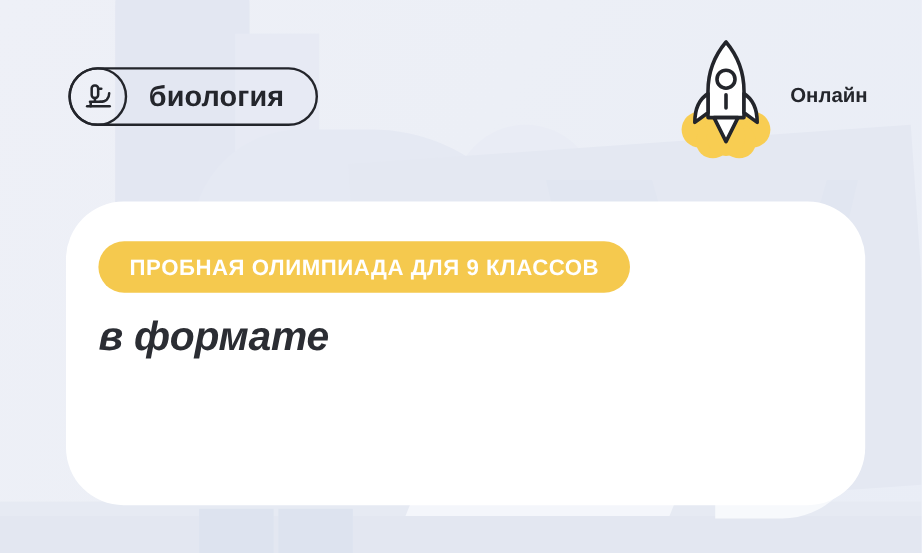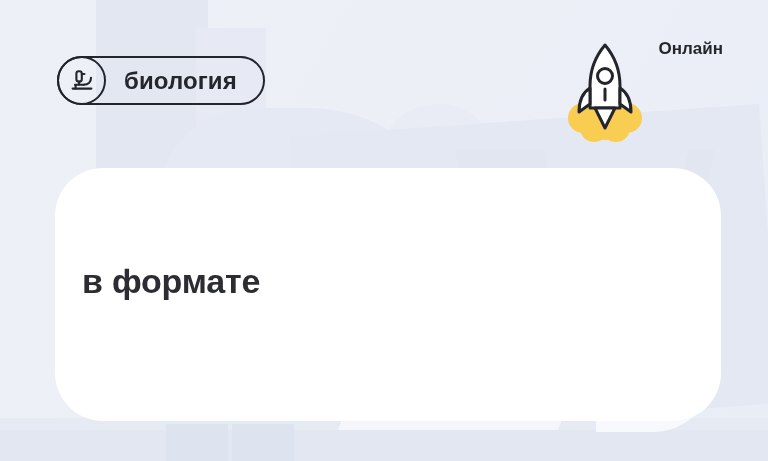--- a/index.html
+++ b/index.html
@@ -175,23 +175,23 @@
     font-weight: 600;
     color: #24262c;
     letter-spacing: .1px;
     white-space: nowrap;
   }
 
   
   .brand {
     position: absolute;
     right: 45px;
-    top: 38px;
+    top: 28px;
     display: flex;
-    align-items: flex-start;
+    align-items: center;
     gap: 16px;
   }
   .rocket-mark {
     position: relative;
     width: 76px;
     height: 104px;
   }
   .rocket-mark svg { display: block; }
   .brand-text {
     font-size: 17px;
@@ -237,20 +237,21 @@
     top: 92px;
     width: 620px;
   }
   .headline-line {
     font-size: 34px;
     font-weight: 700;
     line-height: 1.29;
     color: #2b2d33;
     letter-spacing: -.2px;
     white-space: nowrap;
+    font-style: italic;
   }
 </style>
 </head>
 <body>
 
 <div class="banner">
 
   <div class="watermark">
     <div class="wm-bar-a"></div>
     <div class="wm-bar-b"></div>
@@ -307,19 +308,22 @@
         </svg>
       </span>
       <span class="brand-text">
         <span>Онлайн</span><br>
       </span>
     </div>
   </div>
 
   <div class="card">
 
+    <div class="promo-pill">
+      <span>ПРОБНАЯ ОЛИМПИАДА ДЛЯ 9 КЛАССОВ</span>
+    </div>
 
     <div class="headline">
       <div class="headline-line">в формате</div>
     </div>
   </div>
 
 </div>
 
 </body></html>

